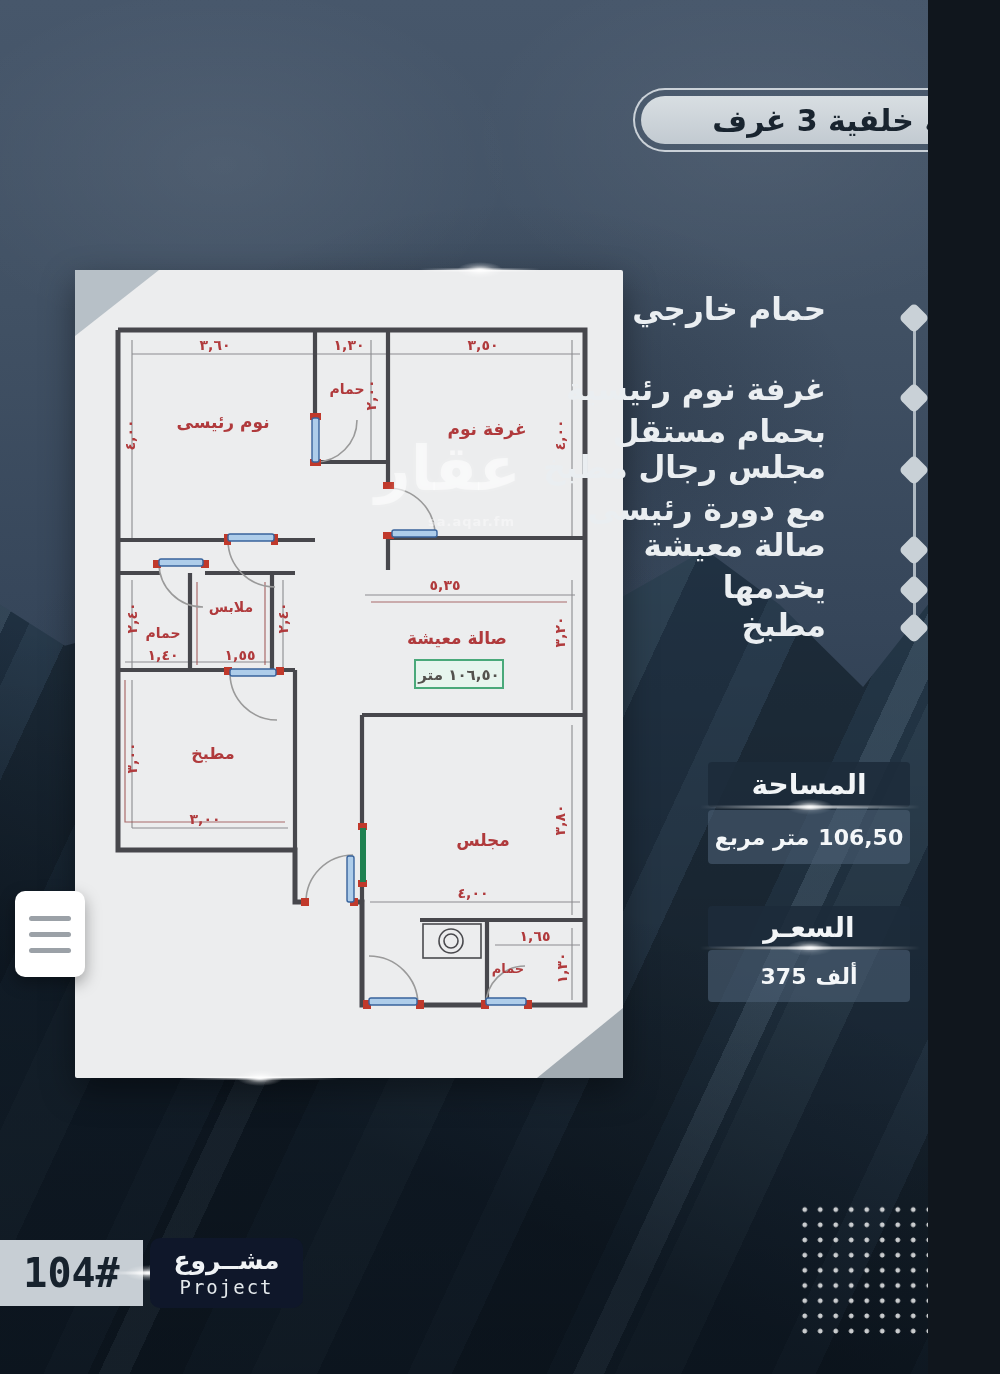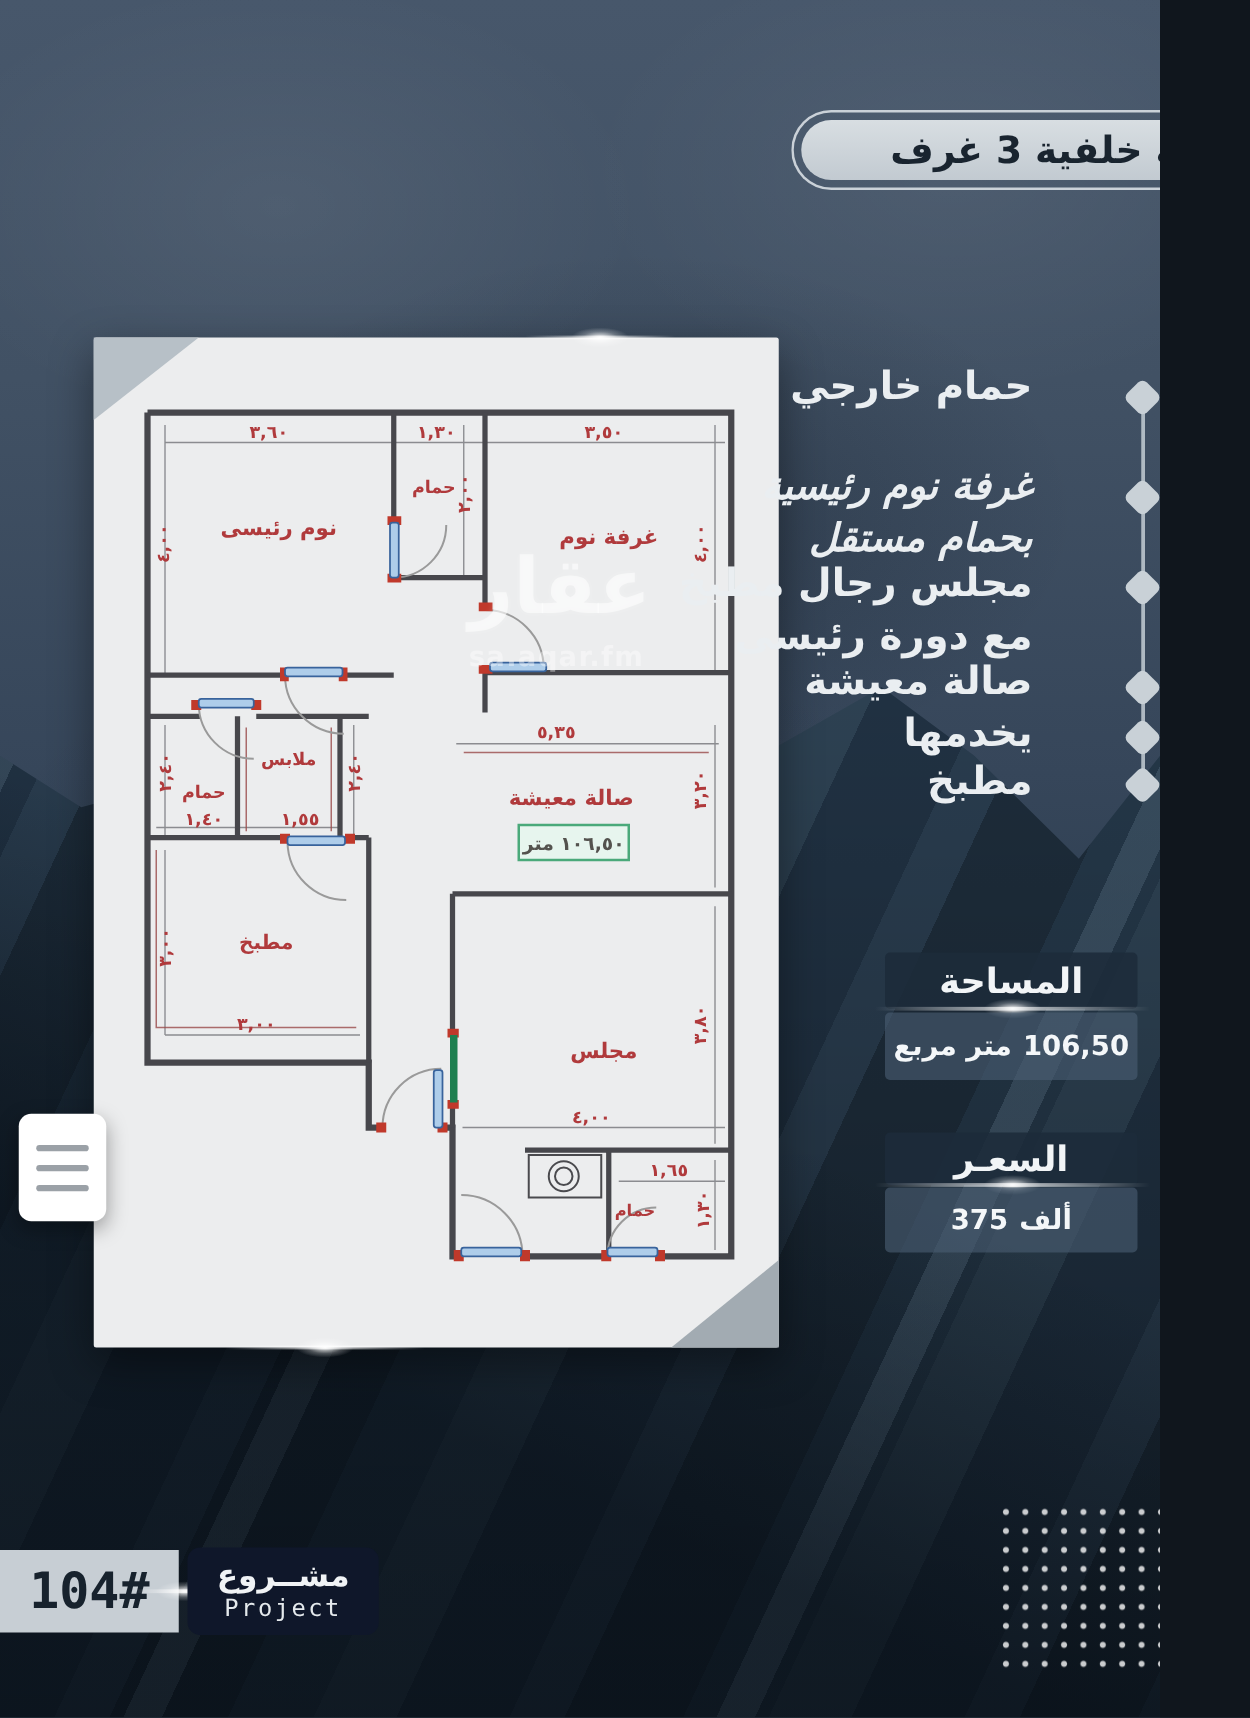--- a/index.html
+++ b/index.html
@@ -45,21 +45,21 @@
   .paper{position:absolute;left:75px;top:270px;width:548px;height:808px;
     background:#ecedee;border-radius:2px;box-shadow:0 12px 34px rgba(0,0,0,.4);}
   .fold-tl{position:absolute;left:0;top:0;width:0;height:0;
     border-top:66px solid #b7c0c7;border-right:84px solid transparent;}
   .fold-br{position:absolute;right:0;bottom:0;width:0;height:0;
     border-bottom:70px solid #a2abb2;border-left:86px solid transparent;}
   .plan-svg{position:absolute;inset:0;}
   .wm{position:absolute;left:300px;top:168px;width:140px;text-align:right;
     color:rgba(255,255,255,.55);font-weight:bold;pointer-events:none;}
   .wm .b{font-size:62px;line-height:1.0;text-shadow:0 0 6px rgba(255,255,255,.25);}
-  .wm .s{font-size:22px;opacity:.7;margin-top:14px;letter-spacing:1px;}
+  .wm .s{font-size:13px;opacity:.7;margin-top:14px;letter-spacing:1px;}
   
   .menu-btn{position:absolute;left:15px;top:891px;width:70px;height:86px;background:#fff;
     border-radius:10px;box-shadow:0 6px 16px rgba(0,0,0,.35);display:flex;flex-direction:column;
     justify-content:center;align-items:center;gap:11px;cursor:pointer;}
   .menu-btn i{display:block;width:42px;height:5px;background:#9ba1a7;border-radius:3px;}
   
   .feat-line{position:absolute;left:913px;top:318px;width:3px;height:312px;
     background:rgba(195,204,212,.85);}
   .bullet{position:absolute;width:22px;height:22px;background:#c9d1d7;border-radius:5px;
     transform:rotate(45deg);}
@@ -256,21 +256,21 @@
   <div class="bullet" style="left:903px;top:307px;"></div>
   <div class="bullet" style="left:903px;top:387px;"></div>
   <div class="bullet" style="left:903px;top:459px;"></div>
   <div class="bullet" style="left:903px;top:539px;"></div>
   <div class="bullet" style="left:903px;top:579px;"></div>
   <div class="bullet" style="left:903px;top:617px;"></div>
 
   <div class="feat" style="top:288px;">
     <div>حمام خارجي</div>
   </div>
-  <div class="feat" style="top:368px;font-style:italic;">
+  <div class="feat" style="top:368px;">
     <div>غرفة نوم رئيسية</div>
     <div>بحمام مستقل</div>
   </div>
   <div class="feat" style="top:446px;">
     <div>مجلس رجال مطبخ</div>
     <div>مع دورة رئيسى</div>
   </div>
   <div class="feat" style="top:524px;">
     <div>صالة معيشة</div>
   </div>

